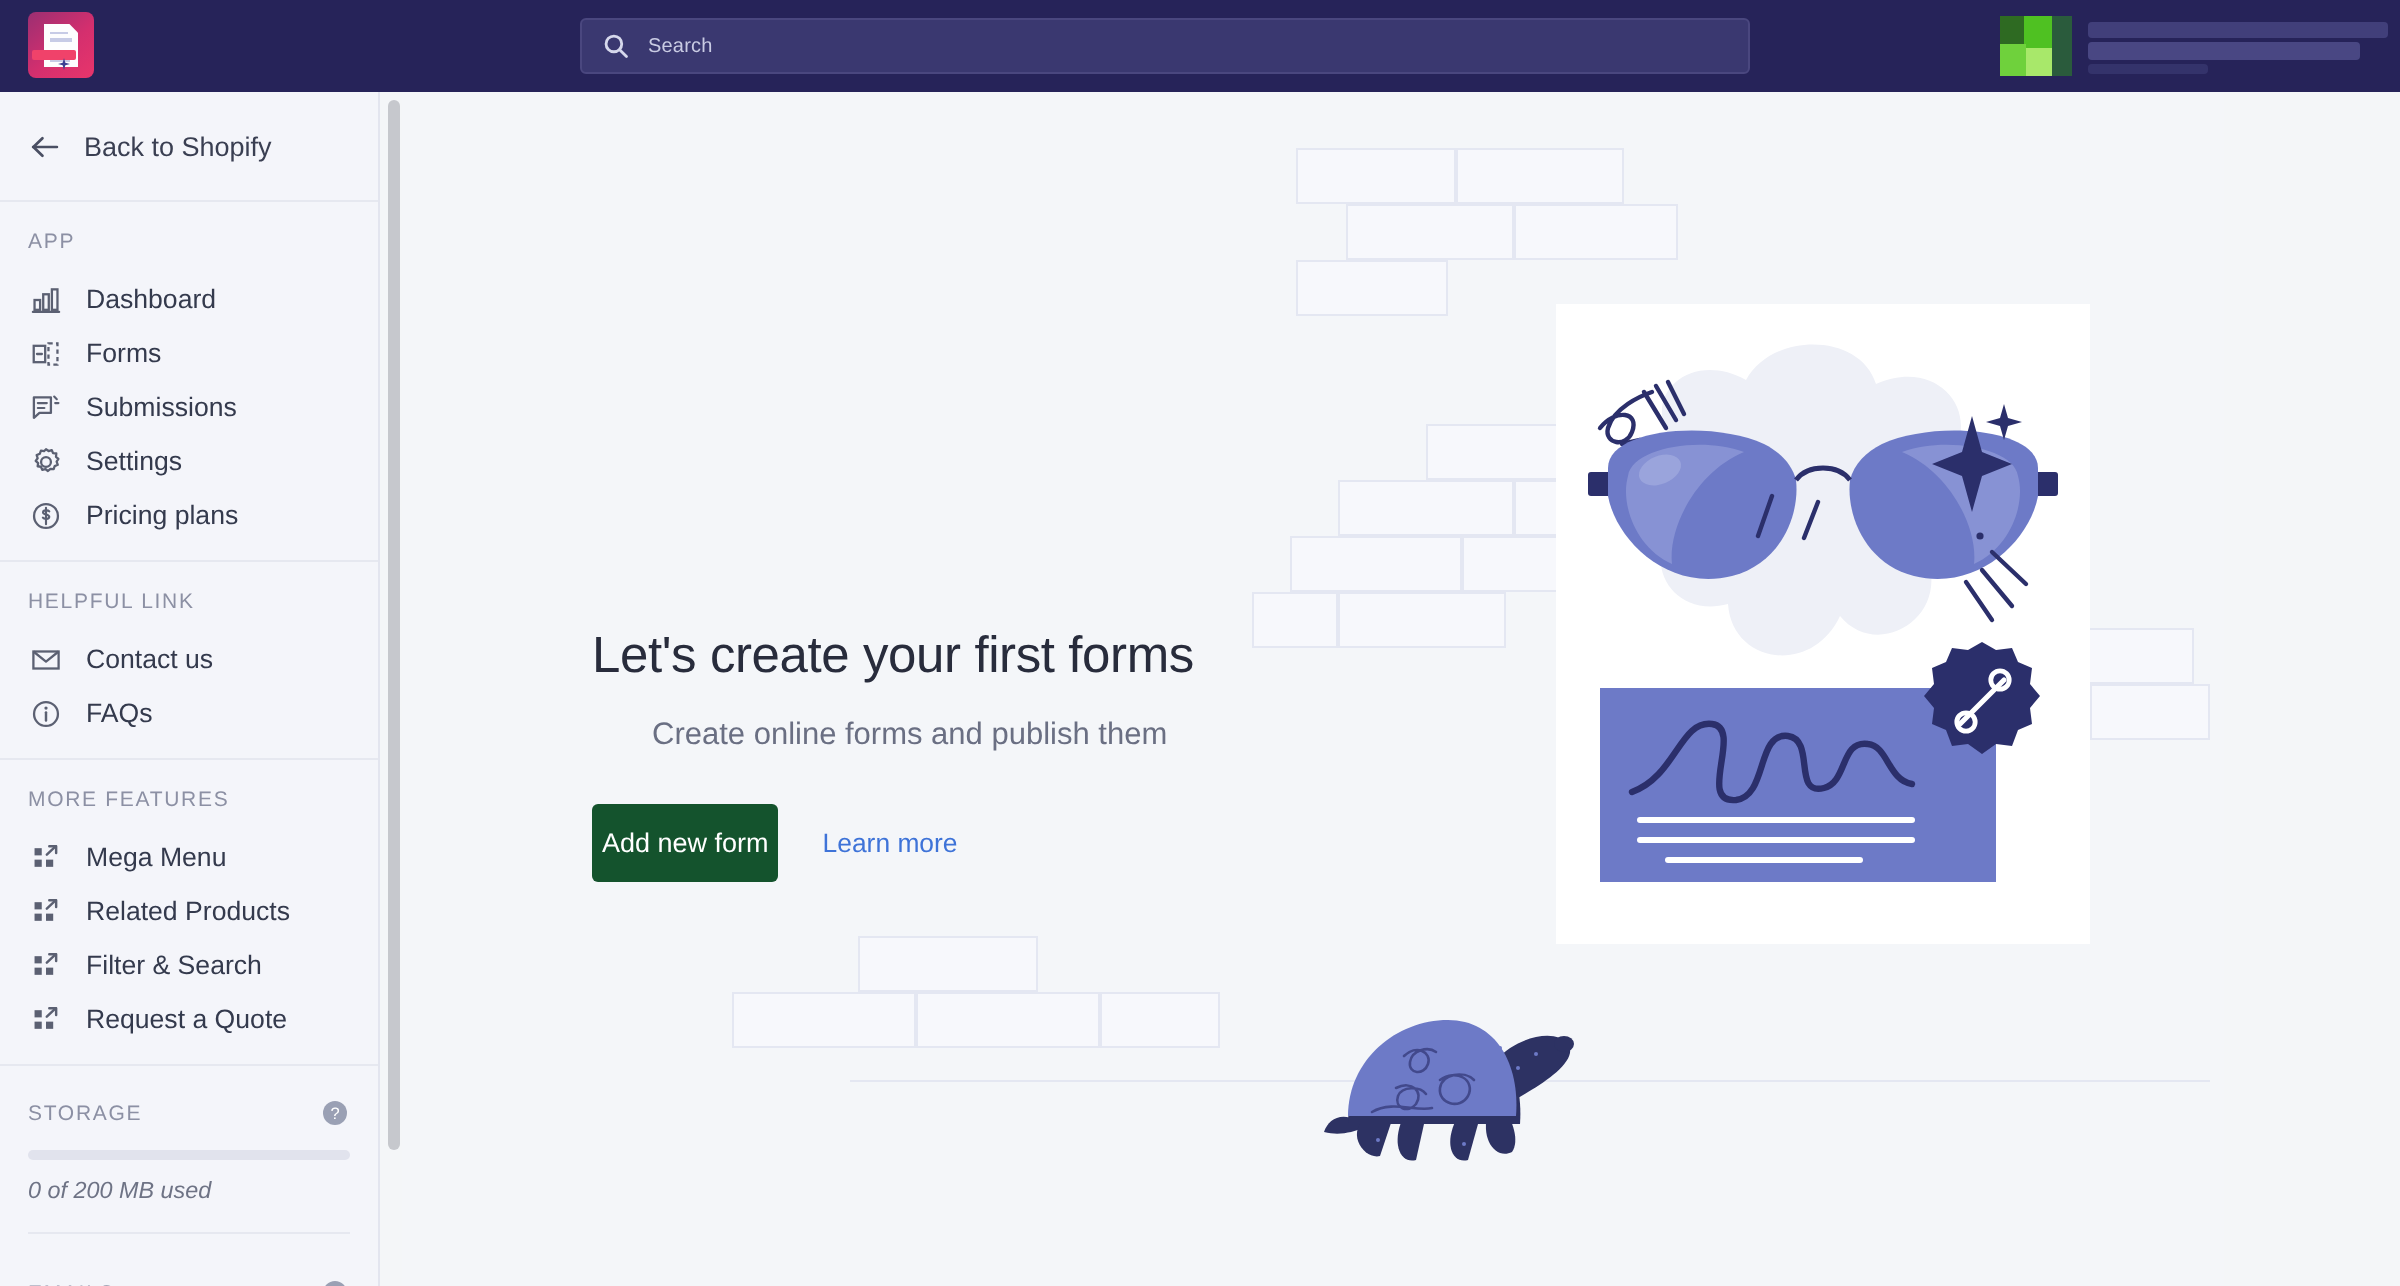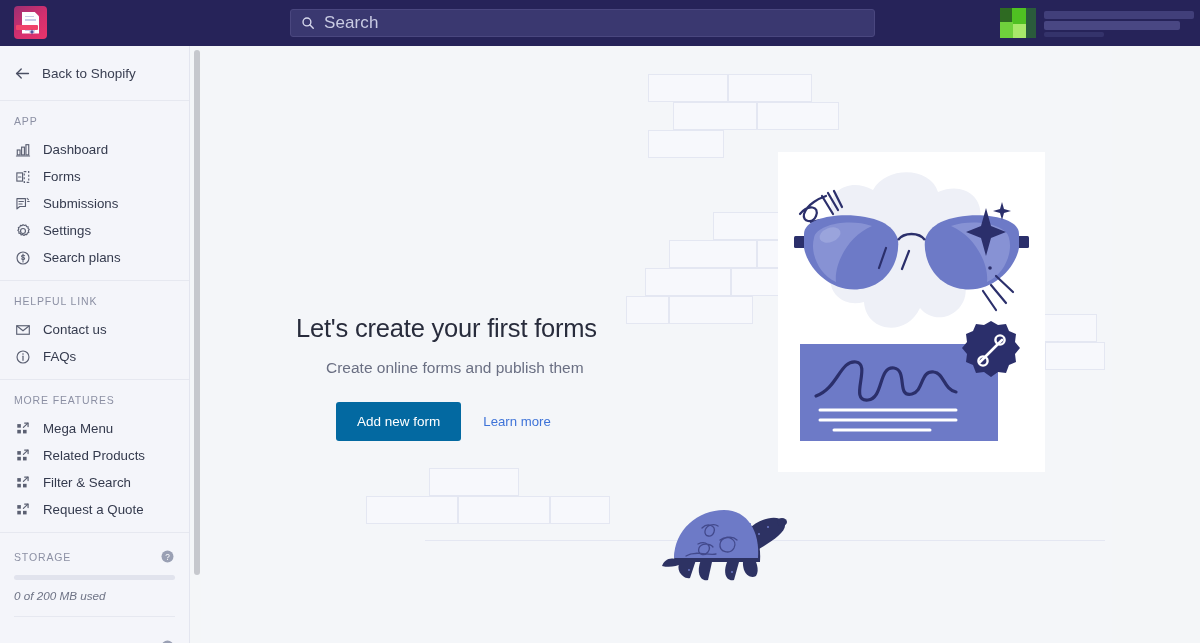--- a/index.html
+++ b/index.html
@@ -45,21 +45,21 @@
     clip-path: polygon(50% 0,61% 39%,100% 50%,61% 61%,50% 100%,39% 61%,0 50%,39% 39%);
   }
 
   .search-wrap {
     position: absolute; left: 290px; top: 9px;
     width: 585px; height: 28px;
     background: #3a3870; border: 1px solid #4a477f; border-radius: 3px;
     display: flex; align-items: center; padding: 0 10px;
   }
   .search-icon { width: 14px; height: 14px; flex: 0 0 14px; margin-right: 9px; }
-  .search-ph { color: #c9cbe3; font-size: 17px; letter-spacing: .1px; }
+  .search-ph { color: #c9cbe3; font-size: 10px; letter-spacing: .1px; }
 
   .acct { position: absolute; right: 0px; top: 8px; display: flex; align-items: center; }
   .acct-avatar {
     width: 36px; height: 30px; margin-right: 6px; position: relative; overflow: hidden;
     background: #3f8b2e;
   }
   .acct-avatar span { position: absolute; display: block; }
   .av1 { left: 0; top: 0; width: 12px; height: 14px; background: #2e6a22; }
   .av2 { left: 12px; top: 0; width: 14px; height: 16px; background: #4fc122; }
   .av3 { left: 26px; top: 0; width: 10px; height: 30px; background: #2a5b3c; }
@@ -137,23 +137,23 @@
   }
 
   .copy { position: absolute; left: 95px; top: 268px; width: 420px; }
   .headline {
     font-size: 25.5px; color: #282c3c; font-weight: 400; letter-spacing: -.2px;
     margin-bottom: 16px;
   }
   .subline { font-size: 15.5px; color: #6a6f83; margin-bottom: 25px; margin-left: 30px; }
   .cta-row { display: flex; align-items: center; }
   .btn-primary {
-    background: #0369a1; color: #fff; border: none; border-radius: 3px;
+    background: #14532d; color: #fff; border: none; border-radius: 3px;
     font-family: "Liberation Sans", sans-serif;
-    font-size: 13.5px; padding: 12px 21px; cursor: pointer; margin-left: 40px;
+    font-size: 13.5px; padding: 12px 5px; cursor: pointer;
   }
   .link-more {
     margin-left: 22px; color: #3e73d8; font-size: 13.2px;
     text-decoration: none; cursor: pointer;
   }
 
   .art { position: absolute; left: 577px; top: 106px; width: 267px; height: 320px; }
   .turtle { position: absolute; left: 455px; top: 448px; width: 135px; height: 90px; }
 </style>
 </head>
@@ -246,21 +246,21 @@
       </svg>
       <span class="txt">Settings</span>
     </div>
 
     <div class="nav-item">
       <svg class="ico" viewBox="0 0 22 22">
         <circle cx="11" cy="11" r="7.3" fill="none" stroke="#5b6072" stroke-width="1.4"></circle>
         <path d="M13 8.2c-.6-.8-3.8-1.1-3.8.6 0 1.6 3.8 1 3.8 2.7 0 1.8-3.3 1.4-3.9.5" fill="none" stroke="#5b6072" stroke-width="1.3" stroke-linecap="round"></path>
         <line x1="11" y1="6" x2="11" y2="16" stroke="#5b6072" stroke-width="1.3" stroke-linecap="round"></line>
       </svg>
-      <span class="txt">Search plans</span>
+      <span class="txt">Pricing plans</span>
     </div>
   </div>
 
   <div class="sec">
     <div class="sec-title">HELPFUL LINK</div>
 
     <div class="nav-item">
       <svg class="ico" viewBox="0 0 22 22">
         <rect x="3.3" y="5.8" width="15.4" height="10.4" fill="none" stroke="#5b6072" stroke-width="1.4"></rect>
         <polyline points="3.3,5.8 11,12 18.7,5.8" fill="none" stroke="#5b6072" stroke-width="1.4" stroke-linejoin="round"></polyline>

